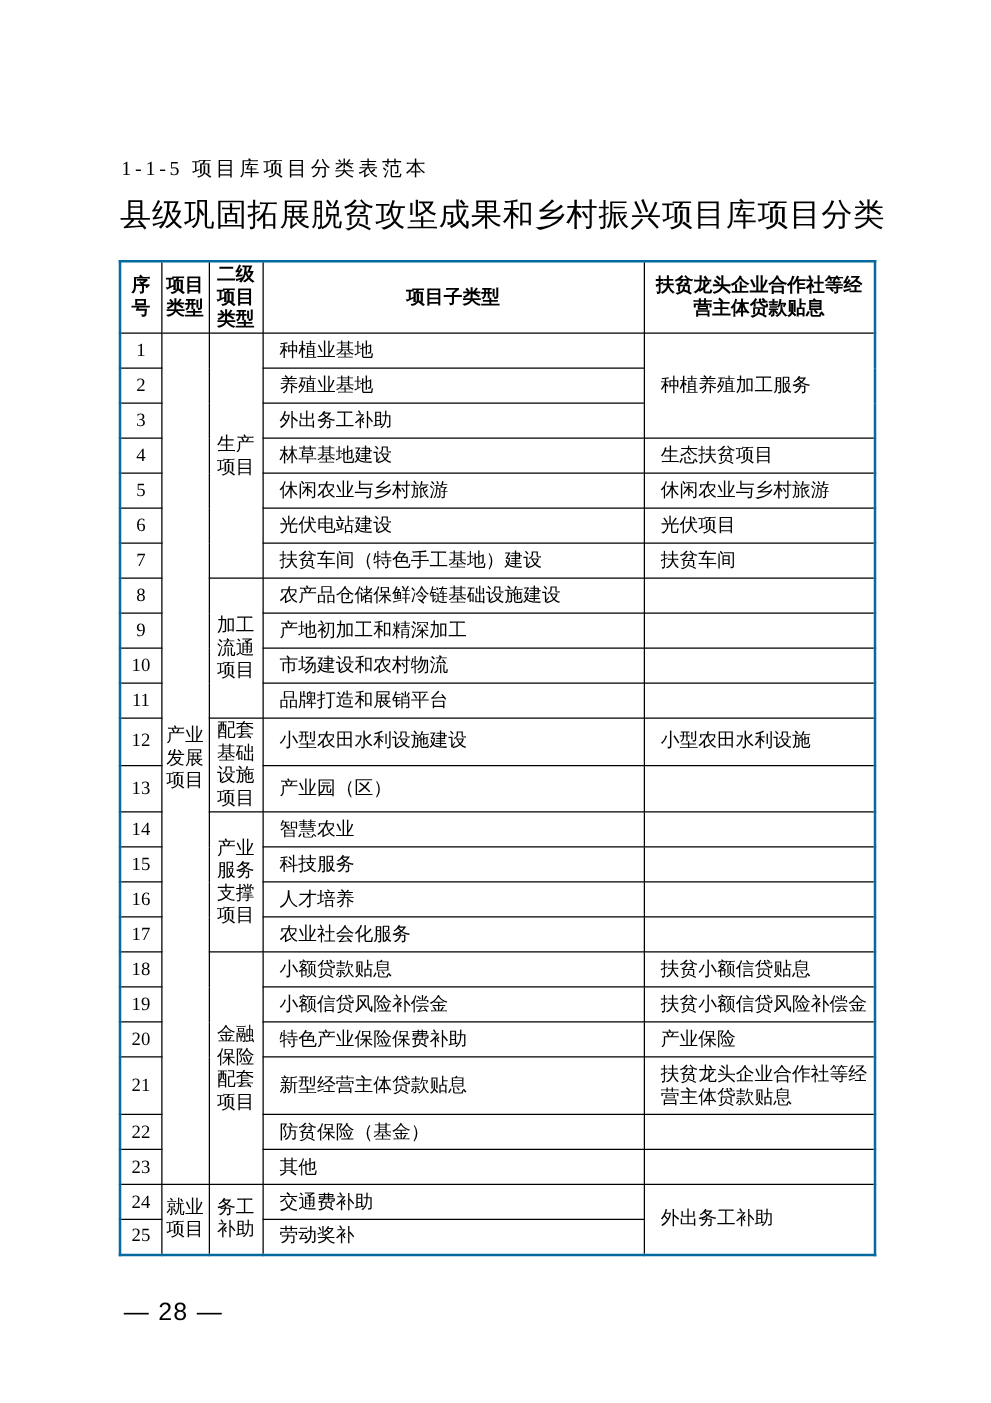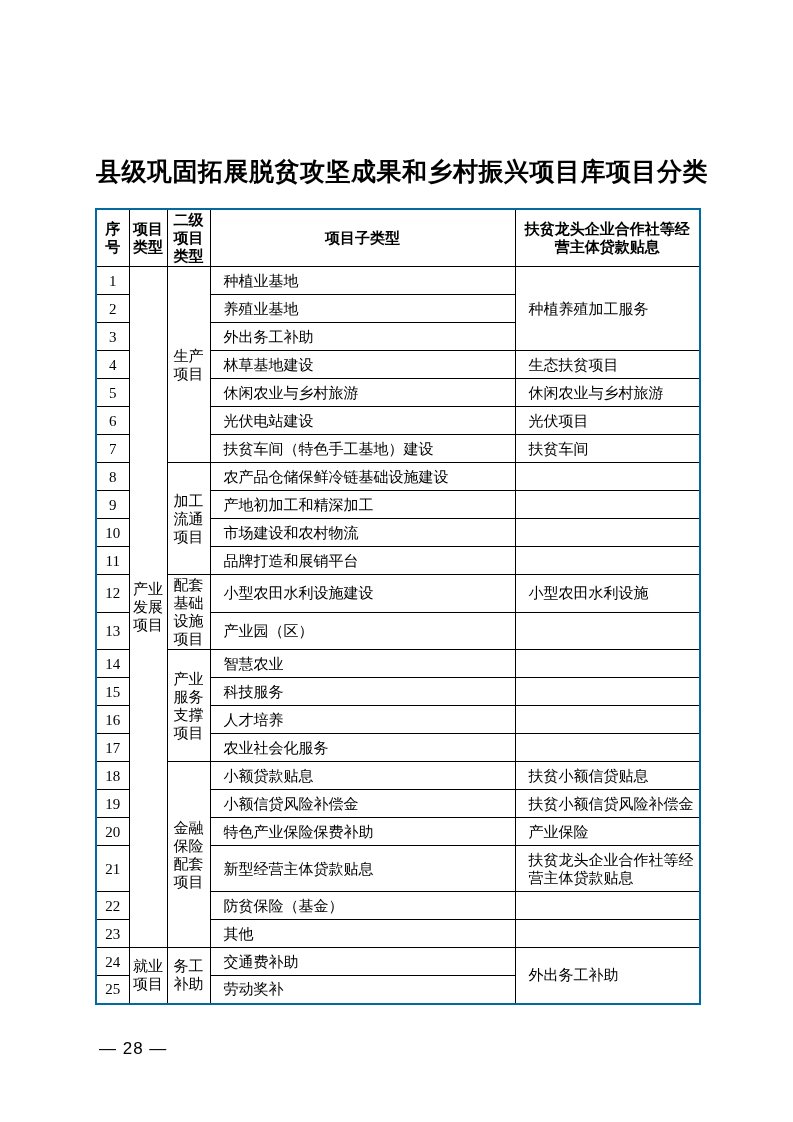--- a/index.html
+++ b/index.html
@@ -12,21 +12,21 @@
     font-family:"Liberation Serif","DejaVu Serif",serif;
     overflow:hidden;
   }
   .doc-label {
     position:absolute; top:125px; left:97px;
     font-size:16px; letter-spacing:3px;
     font-family:"Liberation Serif","DejaVu Serif",serif;
   }
   .doc-title {
     position:absolute; top:155px; left:96px; width:604px;
-    font-size:25px; font-weight:bold; letter-spacing:0.5px;
+    font-size:25px; font-weight:normal; letter-spacing:0.5px;
     white-space:nowrap;
   }
   table.doc-table {
     position:absolute; top:208px; left:95px;
     width:604px;
     border-collapse:collapse; table-layout:fixed;
     border:2px solid #0369a1;
   }
   .doc-table th, .doc-table td {
     border:1px solid #000;
@@ -38,30 +38,31 @@
   }
   .doc-table th { font-weight:bold; text-align:center; padding:1px 2px; }
   .doc-table thead tr { height:52px; }
   .doc-table tbody tr { height:28px; }
   .doc-table tbody tr.tall { height:46px;margin-left:11px; }
   td.c { text-align:center; padding:1px 2px; }
   td.l { text-align:left;padding-left:13px; }
   .orig-head-inner { display:inline-block; max-width:168px; }
   .page-number {
     position:absolute; left:99px; top:1039px;
-    font-size:17px;
+    font-size:20px;
     font-family:"Liberation Sans","DejaVu Sans",sans-serif;
     letter-spacing:1px;
   }
 </style>
 </head>
 <body>
 
 <div class="page">
 
+  <div class="doc-label">1-1-5 项目库项目分类表范本</div>
   <div class="doc-title">县级巩固拓展脱贫攻坚成果和乡村振兴项目库项目分类</div>
 
   <table class="doc-table">
     <colgroup>
       <col style="width:33px">
       <col style="width:38px">
       <col style="width:43px">
       <col style="width:305px">
       <col style="width:185px">
     </colgroup>

